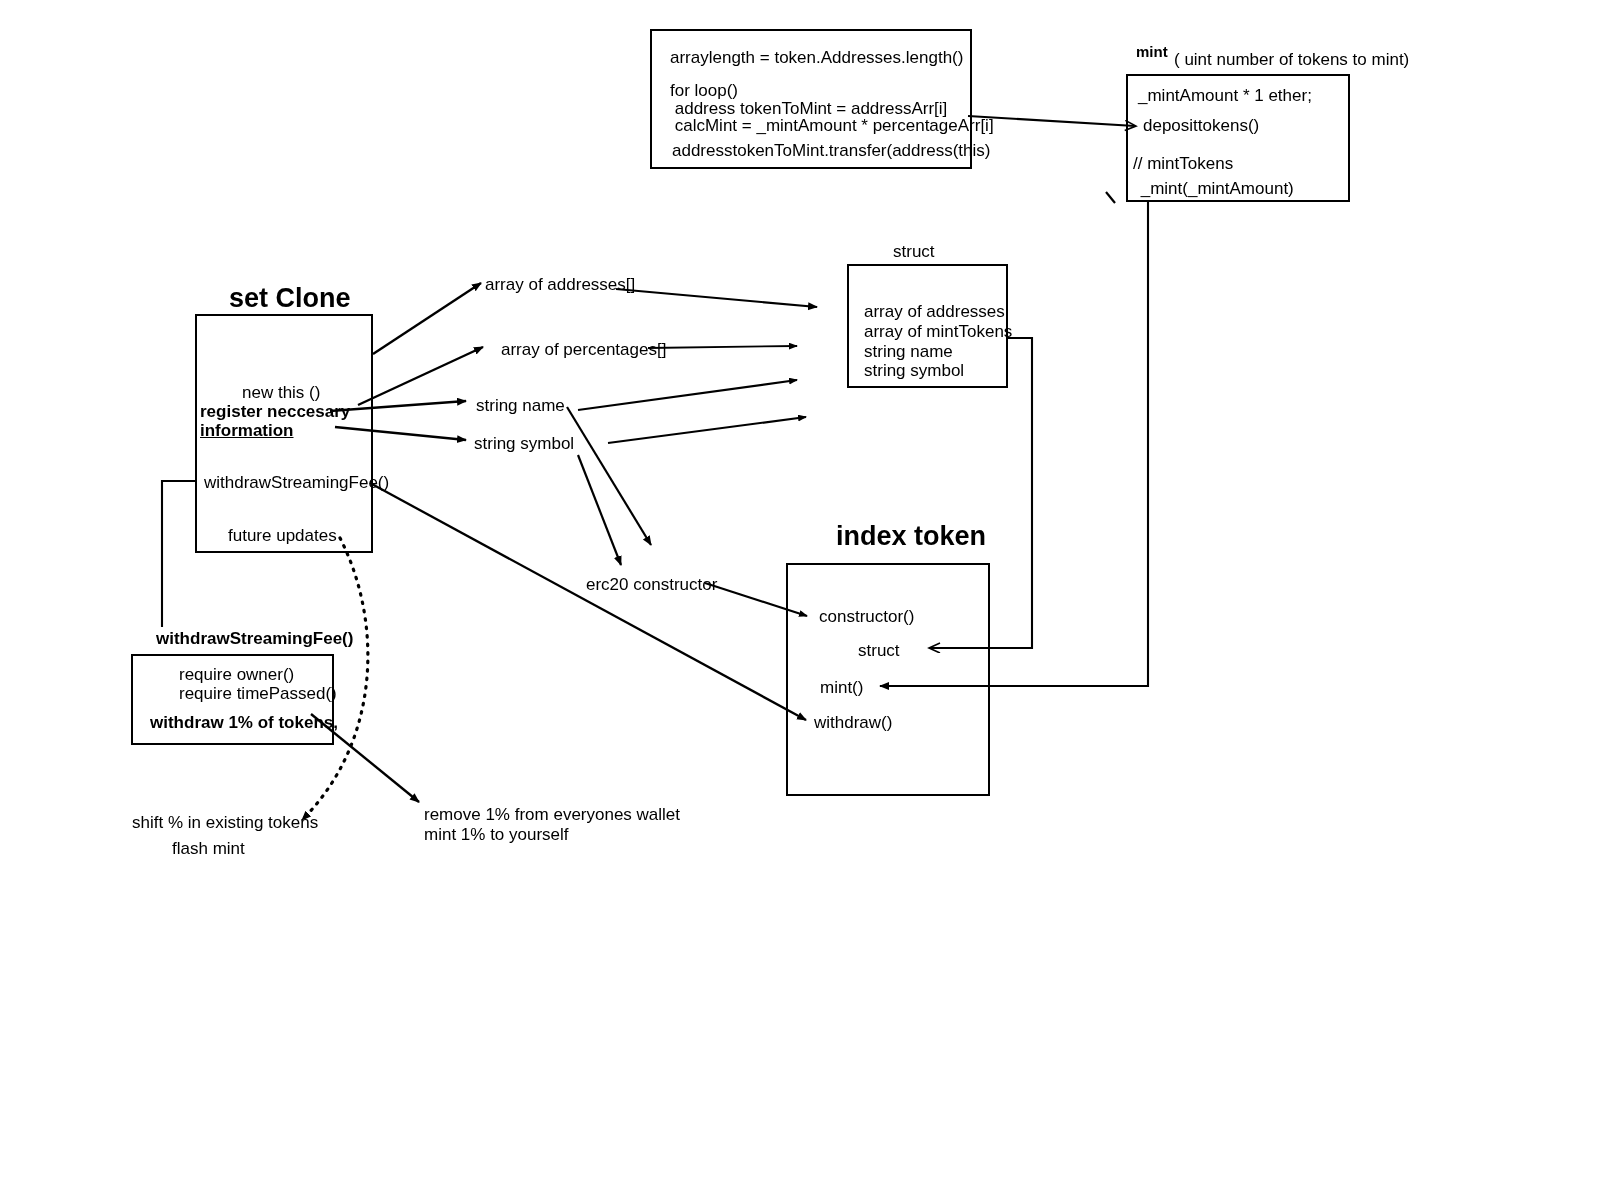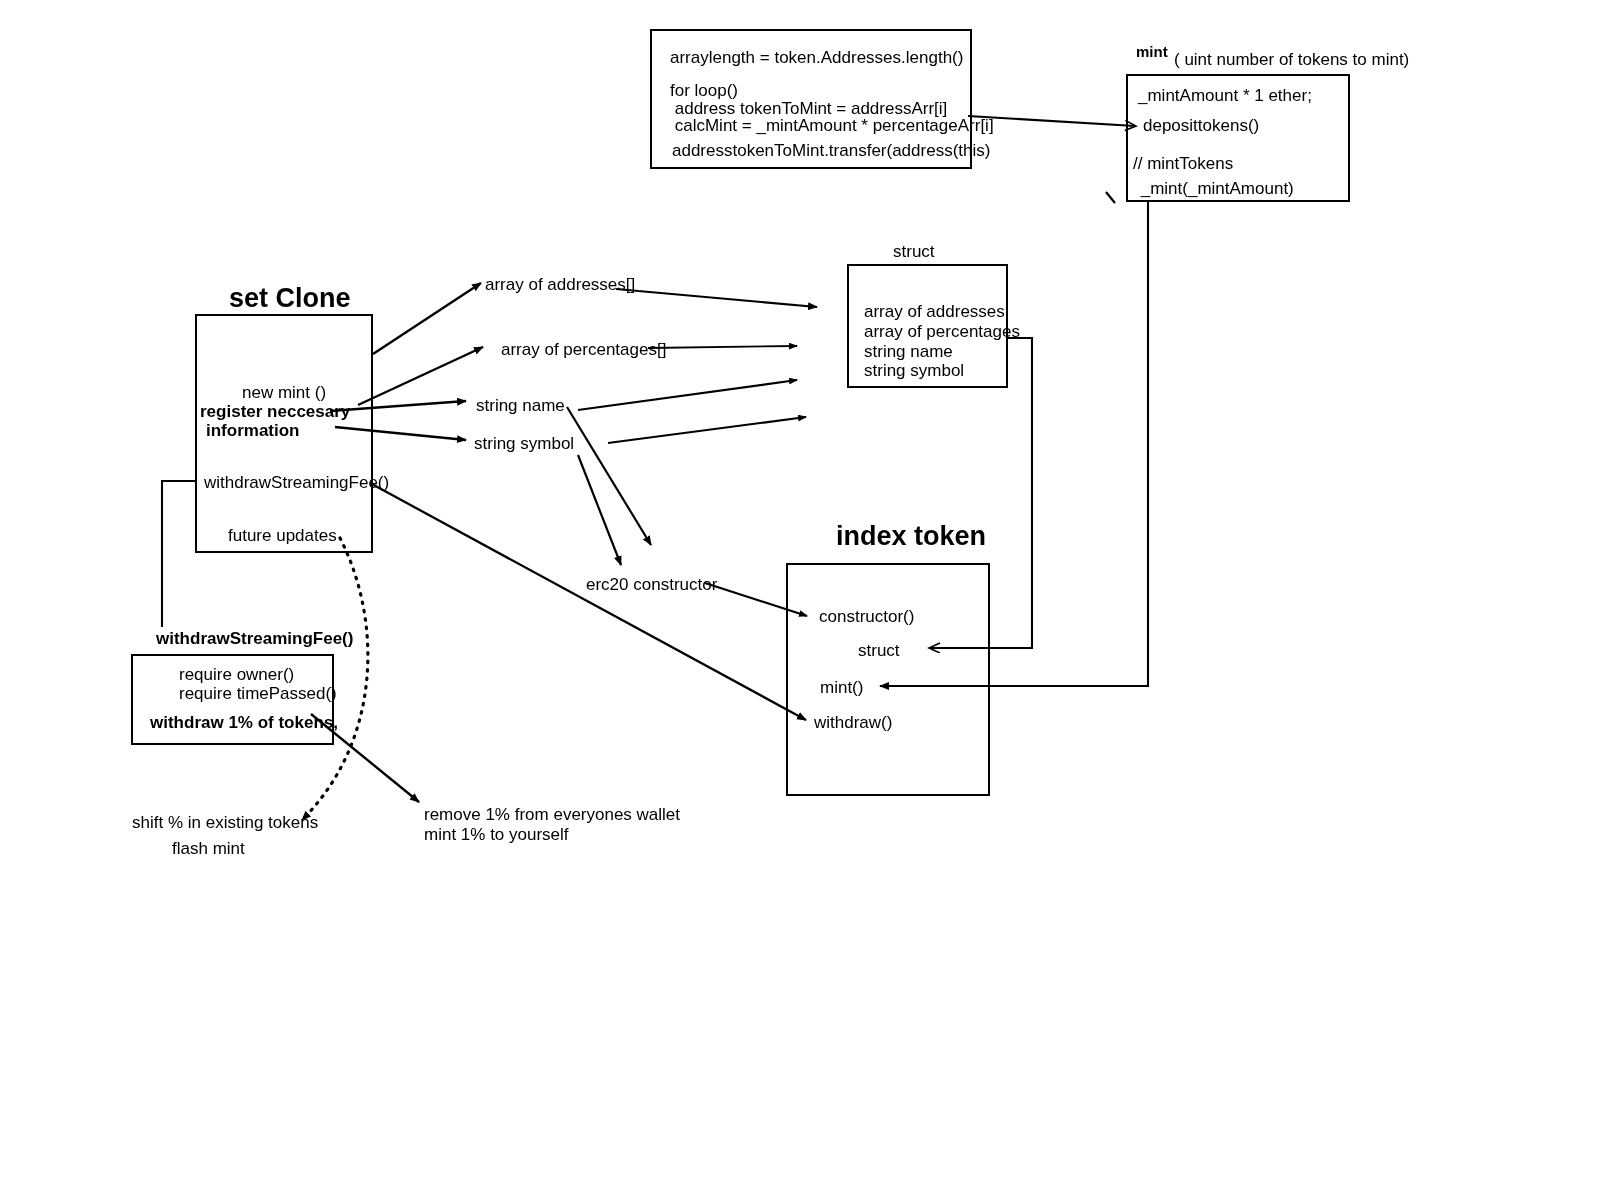--- a/index.html
+++ b/index.html
@@ -92,34 +92,34 @@
   <div class="lbl t15" style="left:1136px;top:42px;font-weight:bold;">mint</div>
   <div class="lbl t17" style="left:1174px;top:49px;">( uint number of tokens to mint)</div>
 
   <div class="lbl t17" style="left:1138px;top:85px;">_mintAmount * 1 ether;</div>
   <div class="lbl t17" style="left:1143px;top:115px;">deposittokens()</div>
   <div class="lbl t17" style="left:1133px;top:153px;">// mintTokens</div>
   <div class="lbl t17" style="left:1136px;top:178px;"> _mint(_mintAmount)</div>
 
 
   <div class="lbl head" style="left:229px;top:281px;">set Clone</div>
-  <div class="lbl t17" style="left:242px;top:382px;">new mint ()</div>
+  <div class="lbl t17" style="left:242px;top:382px;">new this ()</div>
   <div class="lbl t17 bold" style="left:200px;top:401px;">register neccesary</div>
-  <div class="lbl t17 bold" style="left:206px;top:420px;">information</div>
+  <div class="lbl t17 bold" style="left:200px;top:420px;text-decoration:underline;">information</div>
   <div class="lbl t17" style="left:204px;top:472px;">withdrawStreamingFee()</div>
   <div class="lbl t17" style="left:228px;top:525px;">future updates</div>
 
   <div class="lbl t17" style="left:485px;top:274px;">array of addresses[]</div>
   <div class="lbl t17" style="left:501px;top:339px;">array of percentages[]</div>
   <div class="lbl t17" style="left:476px;top:395px;">string name</div>
   <div class="lbl t17" style="left:474px;top:433px;">string symbol</div>
 
   <div class="lbl t17" style="left:893px;top:241px;">struct</div>
   <div class="lbl t17" style="left:864px;top:301px;">array of addresses</div>
-  <div class="lbl t17" style="left:864px;top:321px;">array of percentages</div>
+  <div class="lbl t17" style="left:864px;top:321px;">array of mintTokens</div>
   <div class="lbl t17" style="left:864px;top:341px;">string name</div>
   <div class="lbl t17" style="left:864px;top:360px;">string symbol</div>
 
   <div class="lbl t17" style="left:586px;top:574px;">erc20 constructor</div>
 
   <div class="lbl head" style="left:836px;top:519px;">index token</div>
   <div class="lbl t17" style="left:819px;top:606px;">constructor()</div>
   <div class="lbl t17" style="left:858px;top:640px;">struct</div>
   <div class="lbl t17" style="left:820px;top:677px;">mint()</div>
   <div class="lbl t17" style="left:814px;top:712px;">withdraw()</div>

